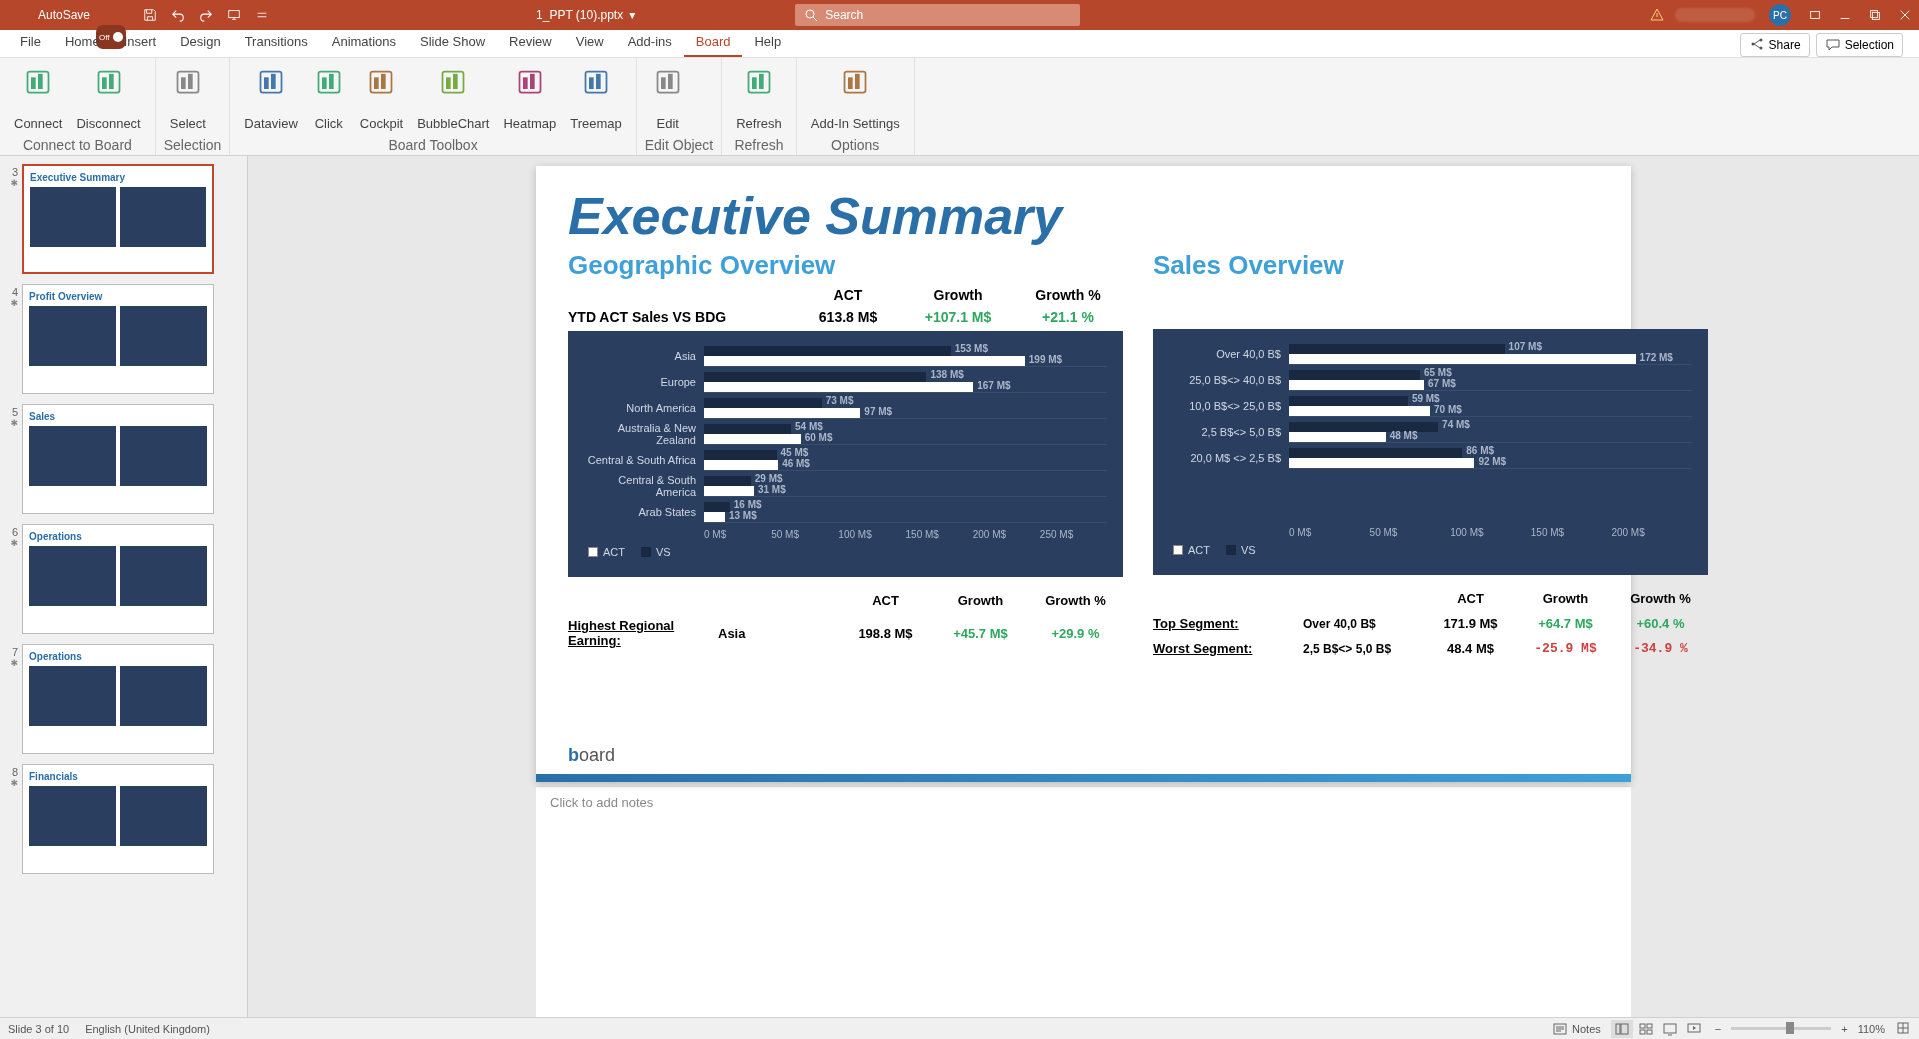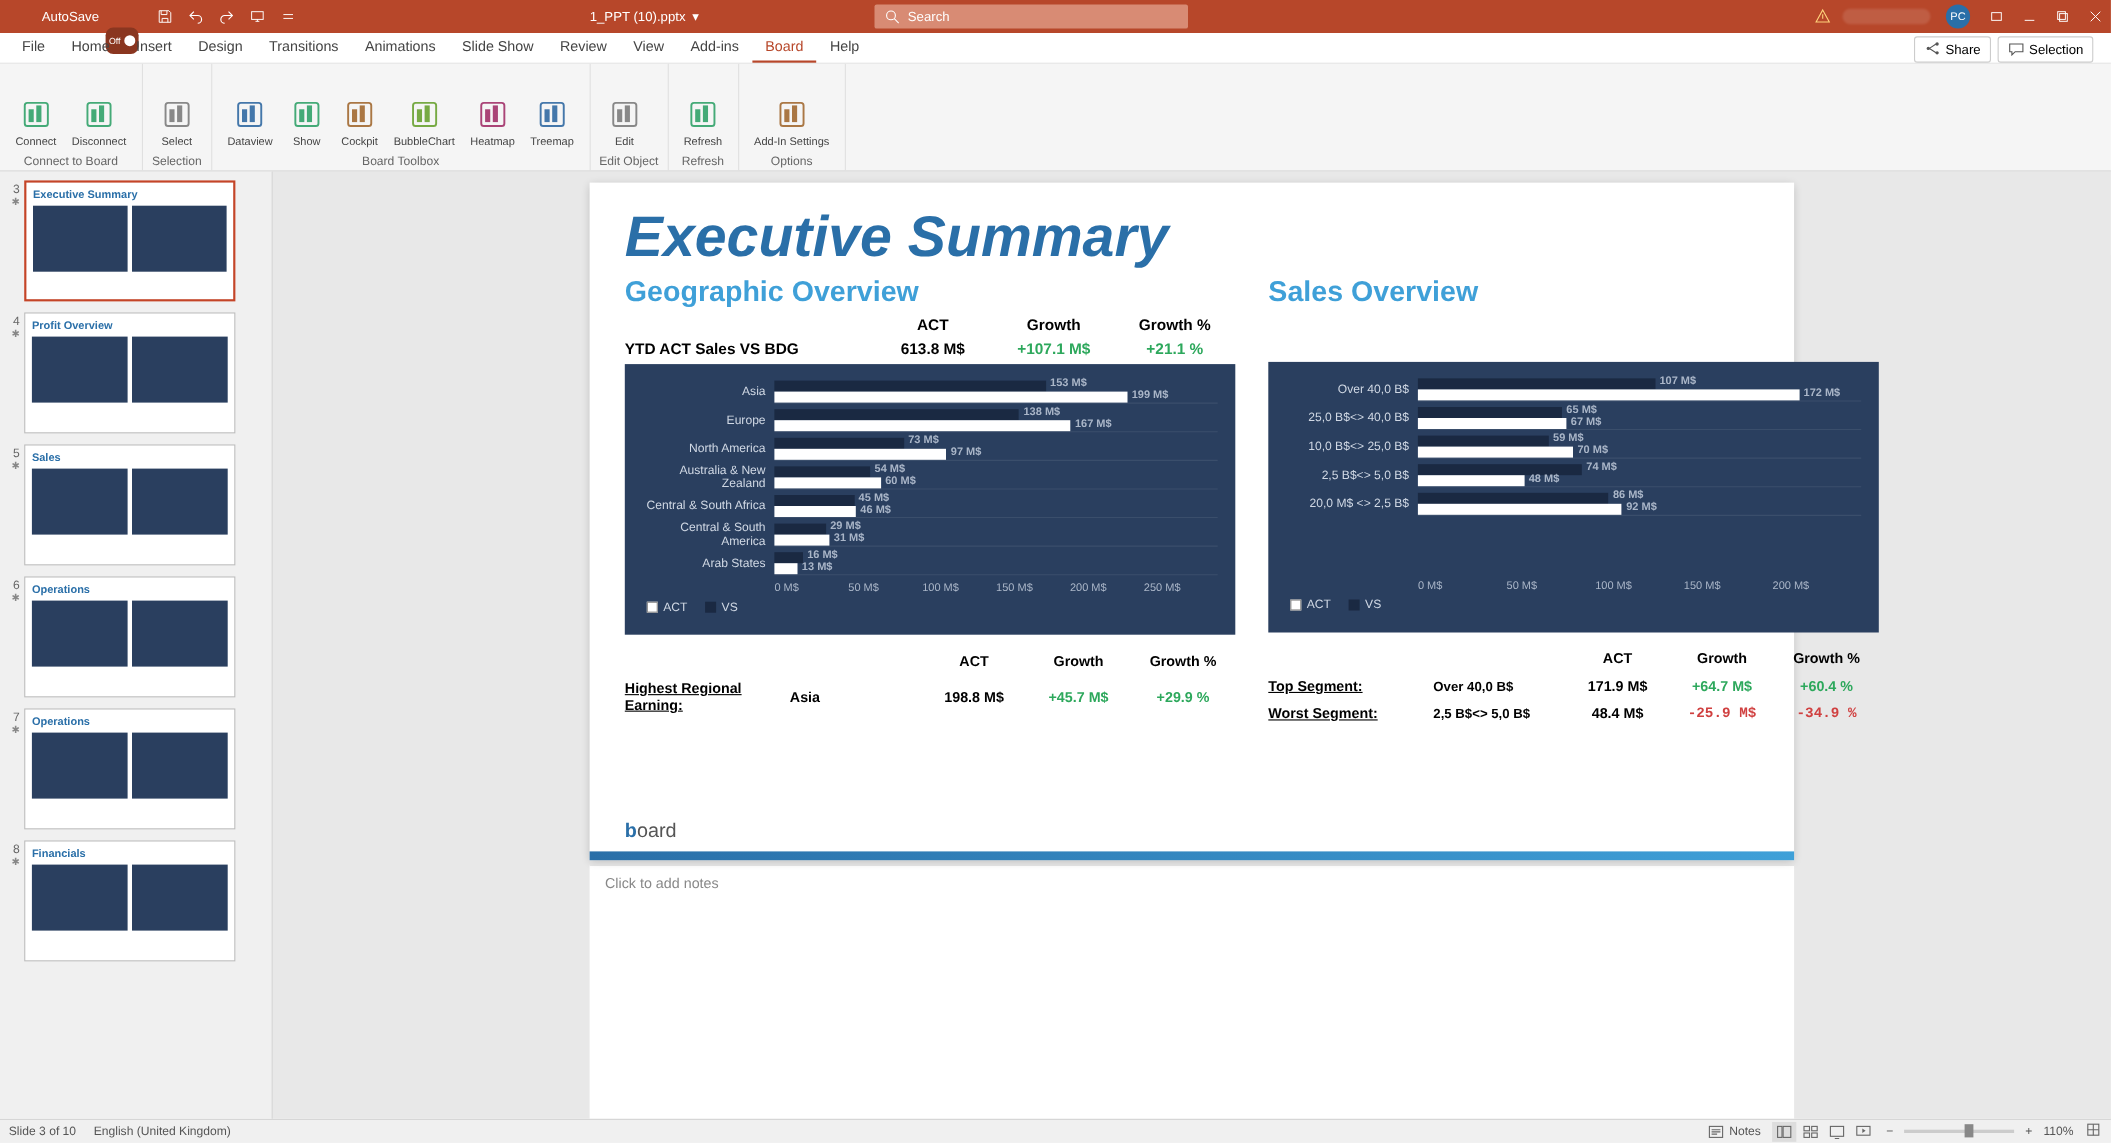--- a/index.html
+++ b/index.html
@@ -23,23 +23,23 @@
 .ribbon-tabs { height: 28px; background: #fff; border-bottom: 1px solid #e1e1e1; display: flex; align-items: flex-end; padding: 0 8px; font-size: 13px; }
 .ribbon-tab { padding: 6px 12px; cursor: pointer; color: #444; }
 .ribbon-tab.active { border-bottom: 2px solid #b7472a; color: #b7472a; }
 .ribbon-right { margin-left: auto; display: flex; gap: 6px; padding-right: 8px; }
 .rr-btn { border: 1px solid #ccc; padding: 3px 8px; font-size: 12px; border-radius: 3px; cursor:pointer; display:flex;align-items:center;gap:4px;}
 
 
 .ribbon { height: 98px; background: #f5f5f5; border-bottom: 1px solid #d0d0d0; display: flex; }
 .ribbon-group { border-right: 1px solid #e0e0e0; padding: 4px 8px 2px; display: flex; flex-direction: column; }
 .ribbon-group-items { display: flex; gap: 2px; flex:1;}
-.ribbon-btn { display: flex; flex-direction: column; align-items: center; justify-content: flex-end; padding: 4px 6px; font-size: 10px; color: #444; cursor: pointer; gap:4px; min-width:46px;}
+.ribbon-btn { display: flex; flex-direction: column; align-items: center; justify-content: space-between; padding: 4px 6px; font-size: 13px; color: #444; cursor: pointer; gap:4px; min-width:46px;}
 .ribbon-btn .icon-box { width: 32px; height: 32px; display: flex; align-items: center; justify-content: center; }
-.ribbon-group-label { font-size: 11px; color: #666; text-align: center; padding-top: 2px; }
+.ribbon-group-label { font-size: 14px; color: #666; text-align: center; padding-top: 2px; }
 
 
 .main { display: flex; height: calc(1039px - 30px - 28px - 98px - 22px); }
 .thumb-panel { width: 248px; background: #f0f0f0; border-right: 1px solid #d0d0d0; overflow-y: auto; padding: 8px 4px; position:relative;}
 .thumb-row { display: flex; gap: 4px; margin-bottom: 10px; }
 .thumb-num { width: 14px; font-size: 11px; color: #666; text-align: right; padding-top:2px;}
 .thumb { width: 192px; height: 110px; background: #fff; border: 1px solid #bbb; cursor: pointer; padding: 6px; font-size: 8px; overflow:hidden; position:relative;}
 .thumb.active { border: 2px solid #c44528; }
 .thumb-title { font-weight: bold; color: #2a6fa8; font-size: 10px; }
 .thumb-mini-charts { display:flex; gap:4px; margin-top:4px;}
@@ -268,21 +268,21 @@
           <span>Dataview</span>
         </div>
         <div class="ribbon-btn">
           <div class="icon-box">
             <svg viewBox="0 0 24 24" width="28" height="28">
               <rect x="3" y="3" width="18" height="18" rx="2" fill="none" stroke="#4a7" stroke-width="1.5"></rect>
               <rect x="6" y="8" width="4" height="10" fill="#4a7"></rect>
               <rect x="12" y="5" width="4" height="13" fill="#4a7"></rect>
             </svg>
           </div>
-          <span>Show</span>
+          <span>Click</span>
         </div>
         <div class="ribbon-btn">
           <div class="icon-box">
             <svg viewBox="0 0 24 24" width="28" height="28">
               <rect x="3" y="3" width="18" height="18" rx="2" fill="none" stroke="#a74" stroke-width="1.5"></rect>
               <rect x="6" y="8" width="4" height="10" fill="#a74"></rect>
               <rect x="12" y="5" width="4" height="13" fill="#a74"></rect>
             </svg>
           </div>
           <span>Cockpit</span>

